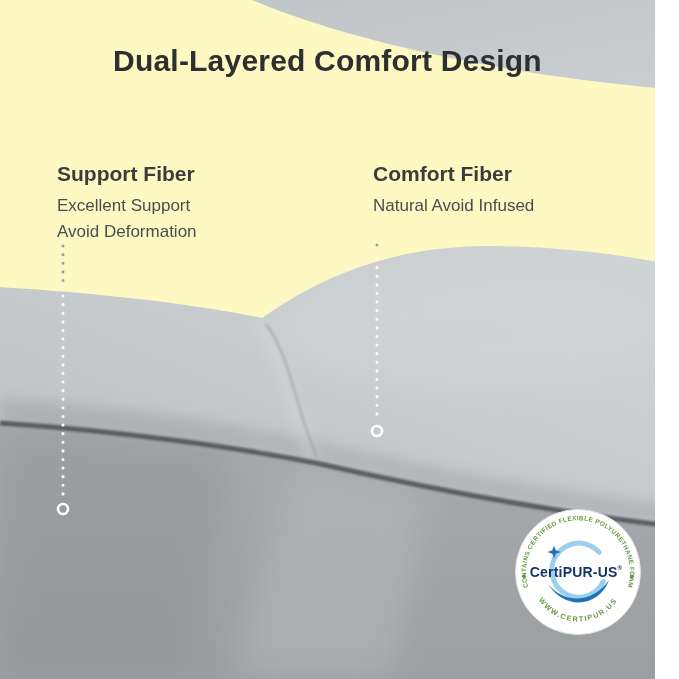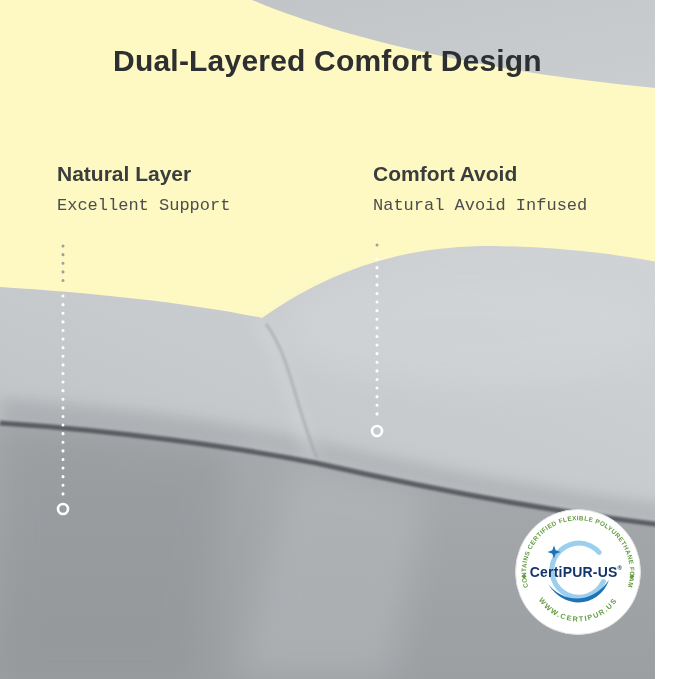--- a/index.html
+++ b/index.html
@@ -7,21 +7,21 @@
     position:relative;width:655px;height:679px;background:#fef9c3;overflow:hidden;
     font-family:"Liberation Sans",sans-serif;
   }
   svg.scene{position:absolute;left:0;top:0;z-index:1;display:block;}
   .title{
     position:absolute;left:0;right:0;top:44px;z-index:3;text-align:center;
     font-size:30px;font-weight:700;color:#2d2f30;letter-spacing:.2px;
   }
   .callout{position:absolute;z-index:3;}
   .callout .heading{margin:0 0 7px 0;font-size:21px;font-weight:700;color:#3a3c3d;}
-  .callout .line{margin:0;font-size:17px;font-weight:400;color:#4b4d4f;line-height:26px;font-family:Liberation Mono, monospace;}
+  .callout .line{margin:0;font-size:17px;font-weight:400;color:#4b4d4f;line-height:26px;}
   .callout.support{left:57px;top:162px;}
   .callout.comfort{left:373px;top:162px;}
   .badge-wrap{position:absolute;left:512px;top:506px;z-index:3;}
   .ring-text{fill:#639C3F;font-weight:700;}
   .ring-top{font-size:6.4px;letter-spacing:.38px;}
   .ring-bottom{font-size:7.2px;letter-spacing:1.5px;}
   .badge-center{font-size:14px;font-weight:700;fill:#14356B;letter-spacing:.2px;}
   .badge-reg{font-size:6px;font-weight:700;fill:#14356B;}
 </style>
 </head>
@@ -86,26 +86,27 @@
     <g>
       <line x1="377" y1="245" x2="377" y2="252" stroke="#9aa0a3" stroke-width="3" stroke-linecap="round" stroke-dasharray="0.1 8.5"></line>
       <line x1="377" y1="259" x2="377" y2="420" stroke="#ffffff" stroke-width="3" stroke-linecap="round" stroke-dasharray="0.1 8.5"></line>
       <circle cx="377" cy="431" r="5" fill="none" stroke="#ffffff" stroke-width="2.6"></circle>
     </g>
   </svg>
 
   <div class="title">Dual-Layered Comfort Design</div>
 
   <div class="callout support">
-    <div class="heading">Natural Layer</div>
+    <div class="heading">Support Fiber</div>
     <div class="line">Excellent Support</div>
+    <div class="line">Avoid Deformation</div>
   </div>
 
   <div class="callout comfort">
-    <div class="heading">Comfort Avoid</div>
+    <div class="heading">Comfort Fiber</div>
     <div class="line">Natural Avoid Infused</div>
   </div>
 
   <div class="badge-wrap">
     <svg width="132" height="132" viewBox="-66 -66 132 132" aria-hidden="true">
       <defs>
         <path id="arcTop" d="M -50 14 A 51.9 51.9 0 1 1 50 14" fill="none"></path>
         <path id="arcBot" d="M -46 -6 A 46.8 46.8 0 1 0 46 -6" fill="none"></path>
       </defs>
       <circle cx="0" cy="0" r="62.5" fill="#ffffff" stroke="#dfe2e3" stroke-width="1"></circle>

